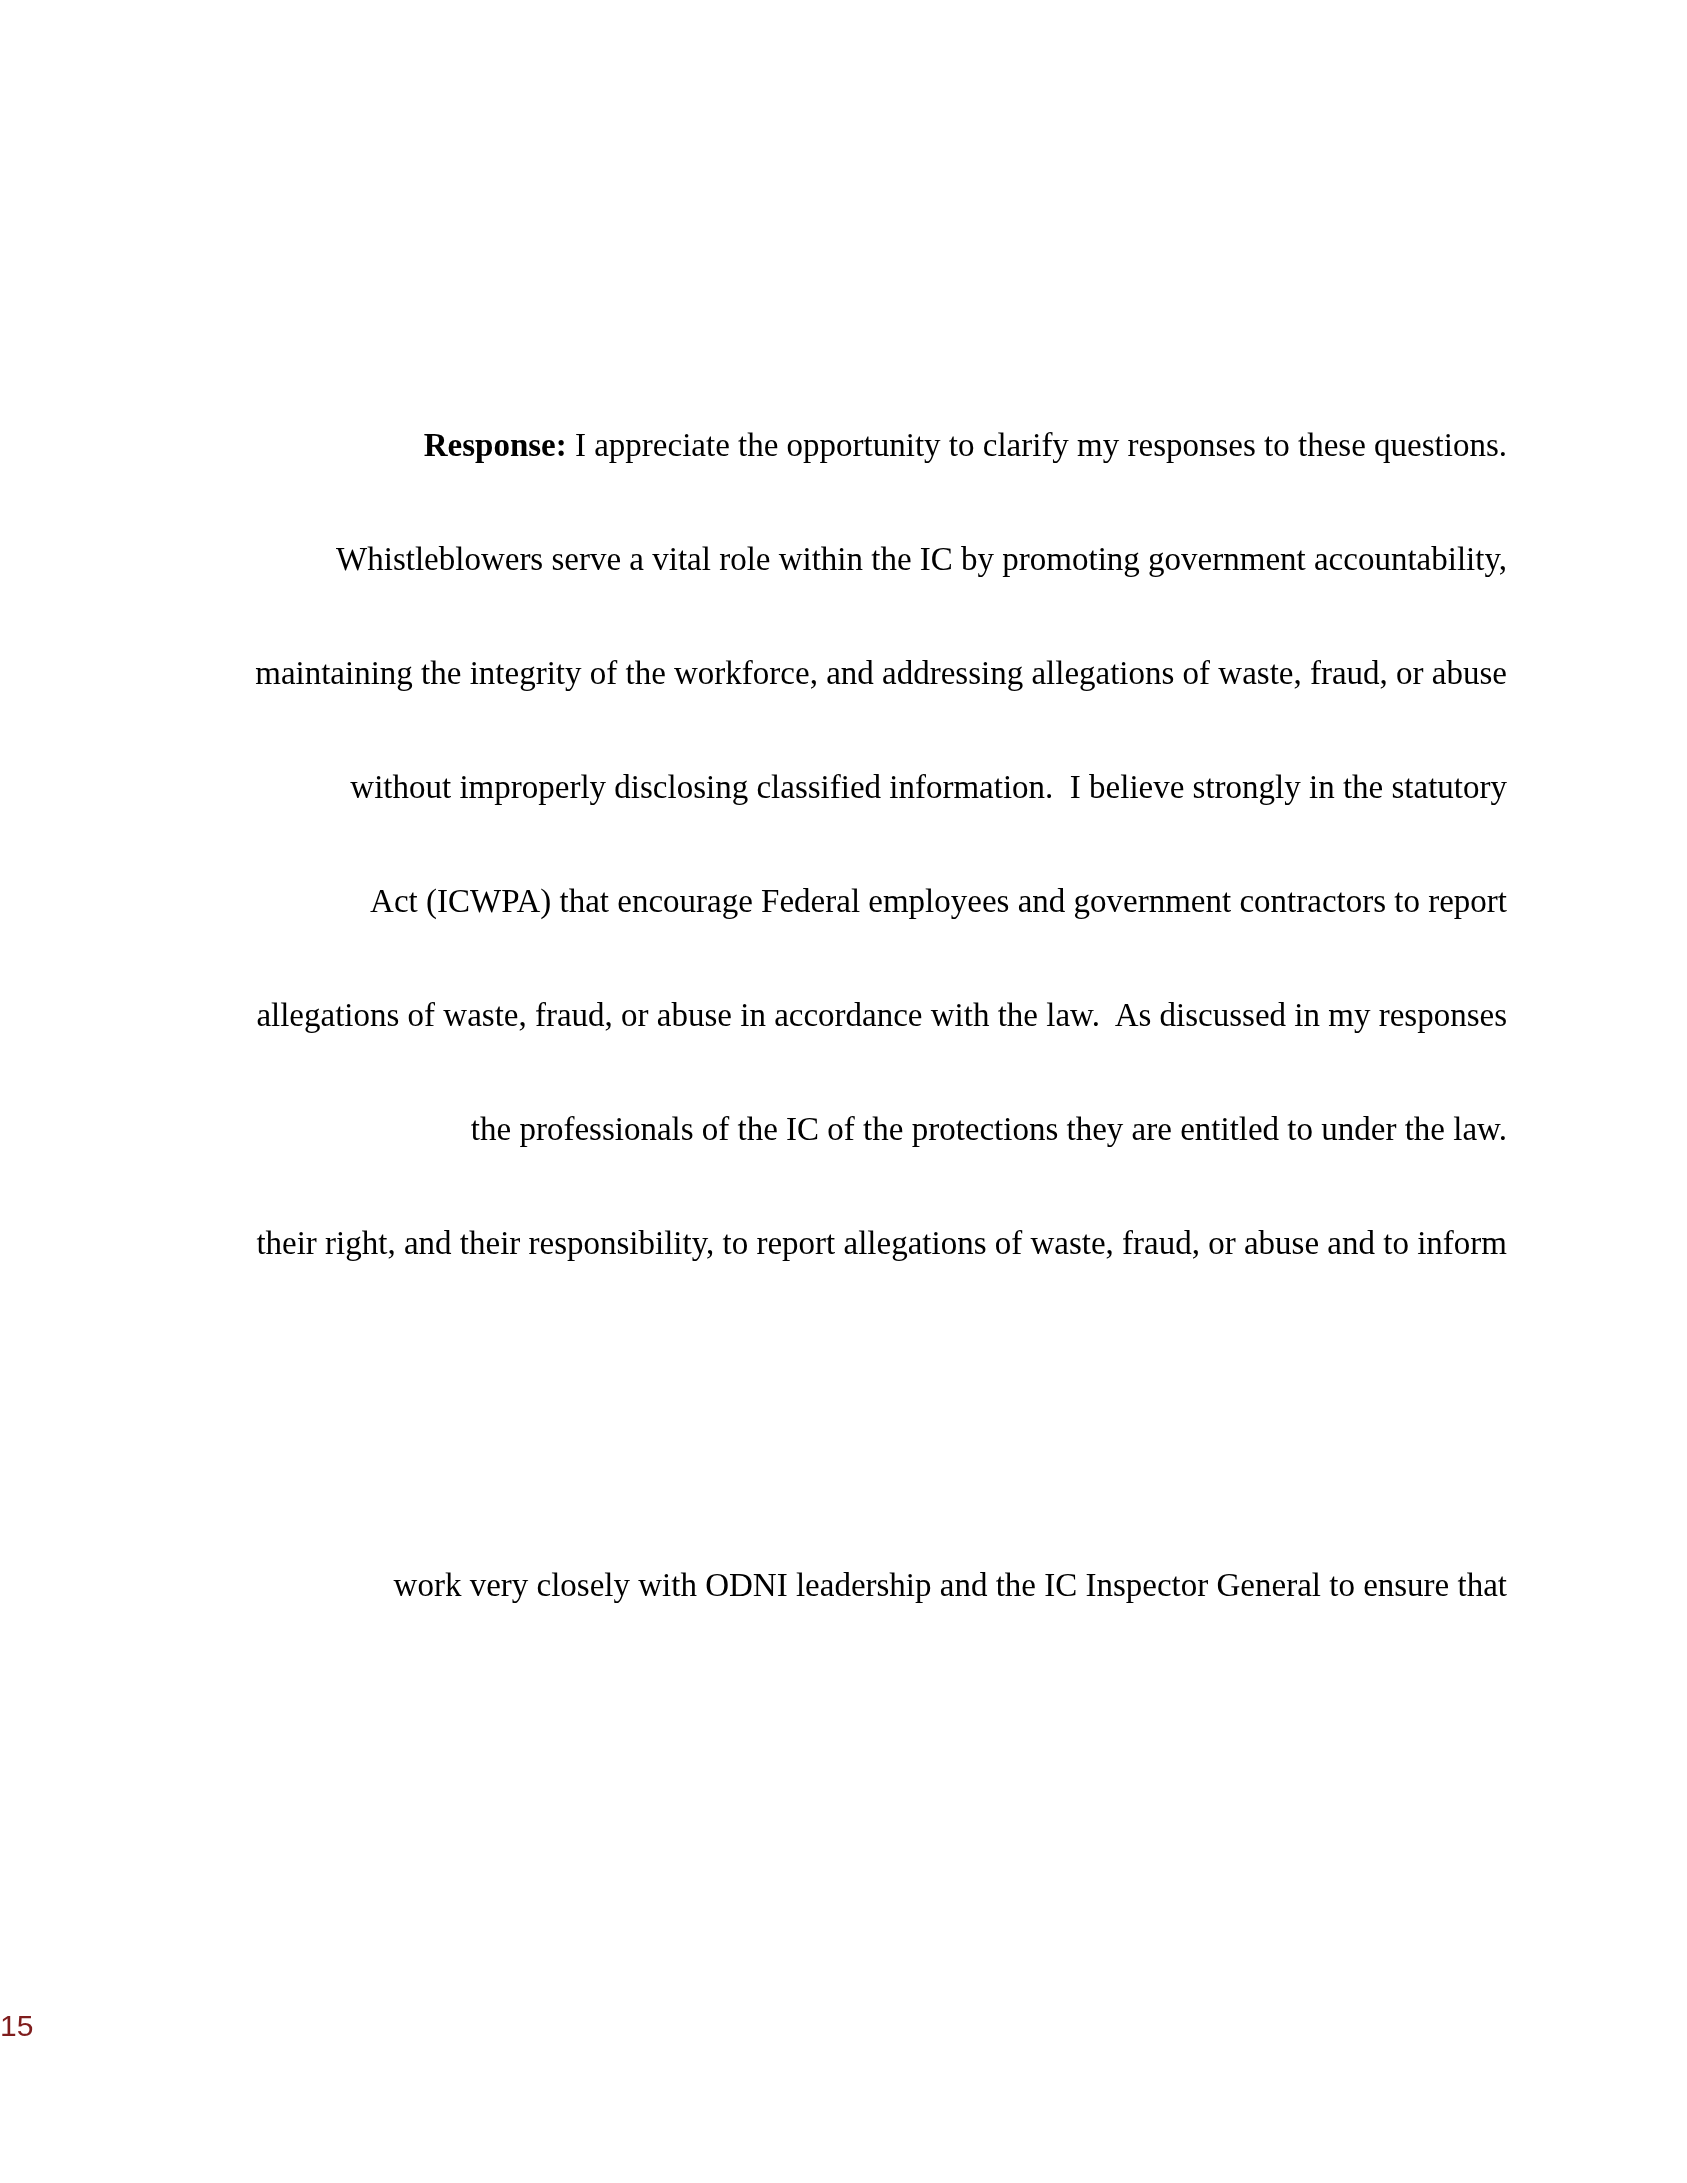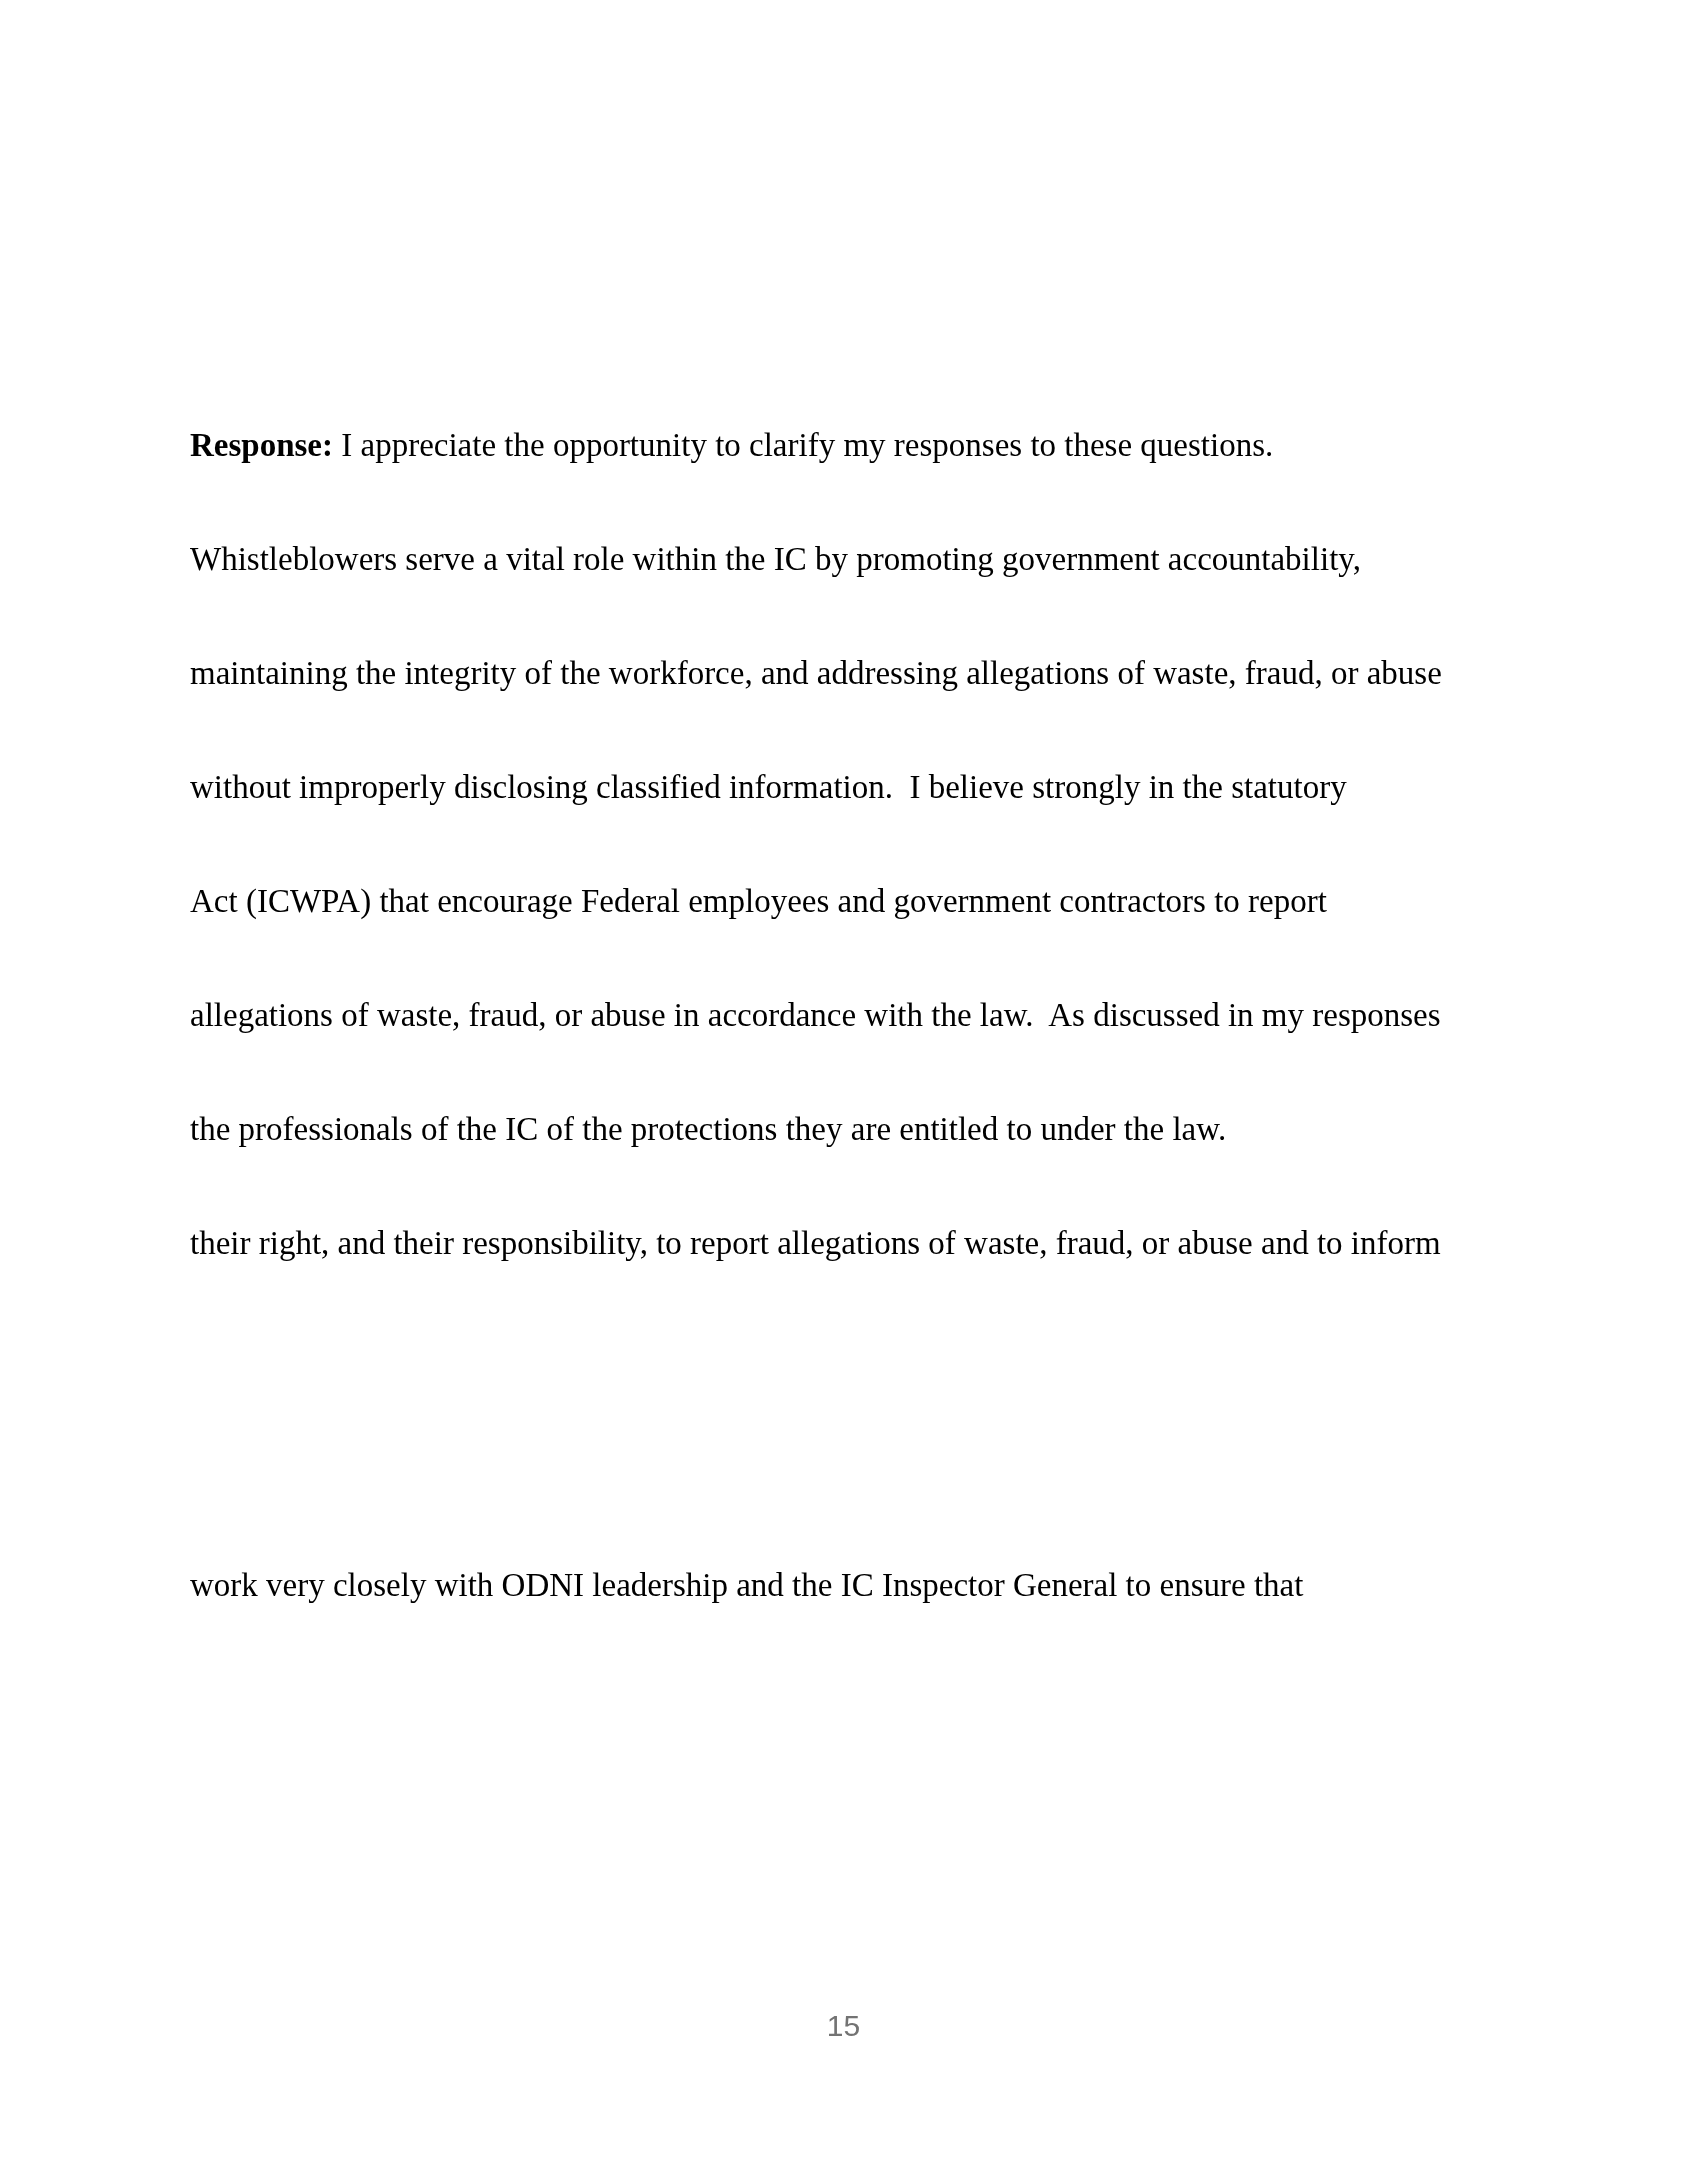--- a/index.html
+++ b/index.html
@@ -14,34 +14,33 @@
   }
   .textblock {
     position: absolute;
     left: 190px;
     top: 236px;
     width: 1317px;
     font-size: 33px;
     line-height: 38px;
     white-space: pre;
   }
-  .paragraph { margin: 0 0 38px 0; }
+  .paragraph { margin: 0 0 38px 0; text-align: right; }
   .paragraph:last-child { margin-bottom: 0; }
   .line { white-space: pre; }
   .bold { font-weight: bold; }
   .page-number {
     position: absolute;
     top: 2009px;
     left: 0;
     width: 100%;
-    text-align: center;
     font-family: "Liberation Sans", sans-serif;
     font-size: 30px;
     line-height: 34px;
-    color: #737373;
+    color: #7f1d1d;
   }
 </style>
 </head>
 <body>
 
 <div class="page">
 
   <div class="textblock">
 
     <div class="paragraph">

